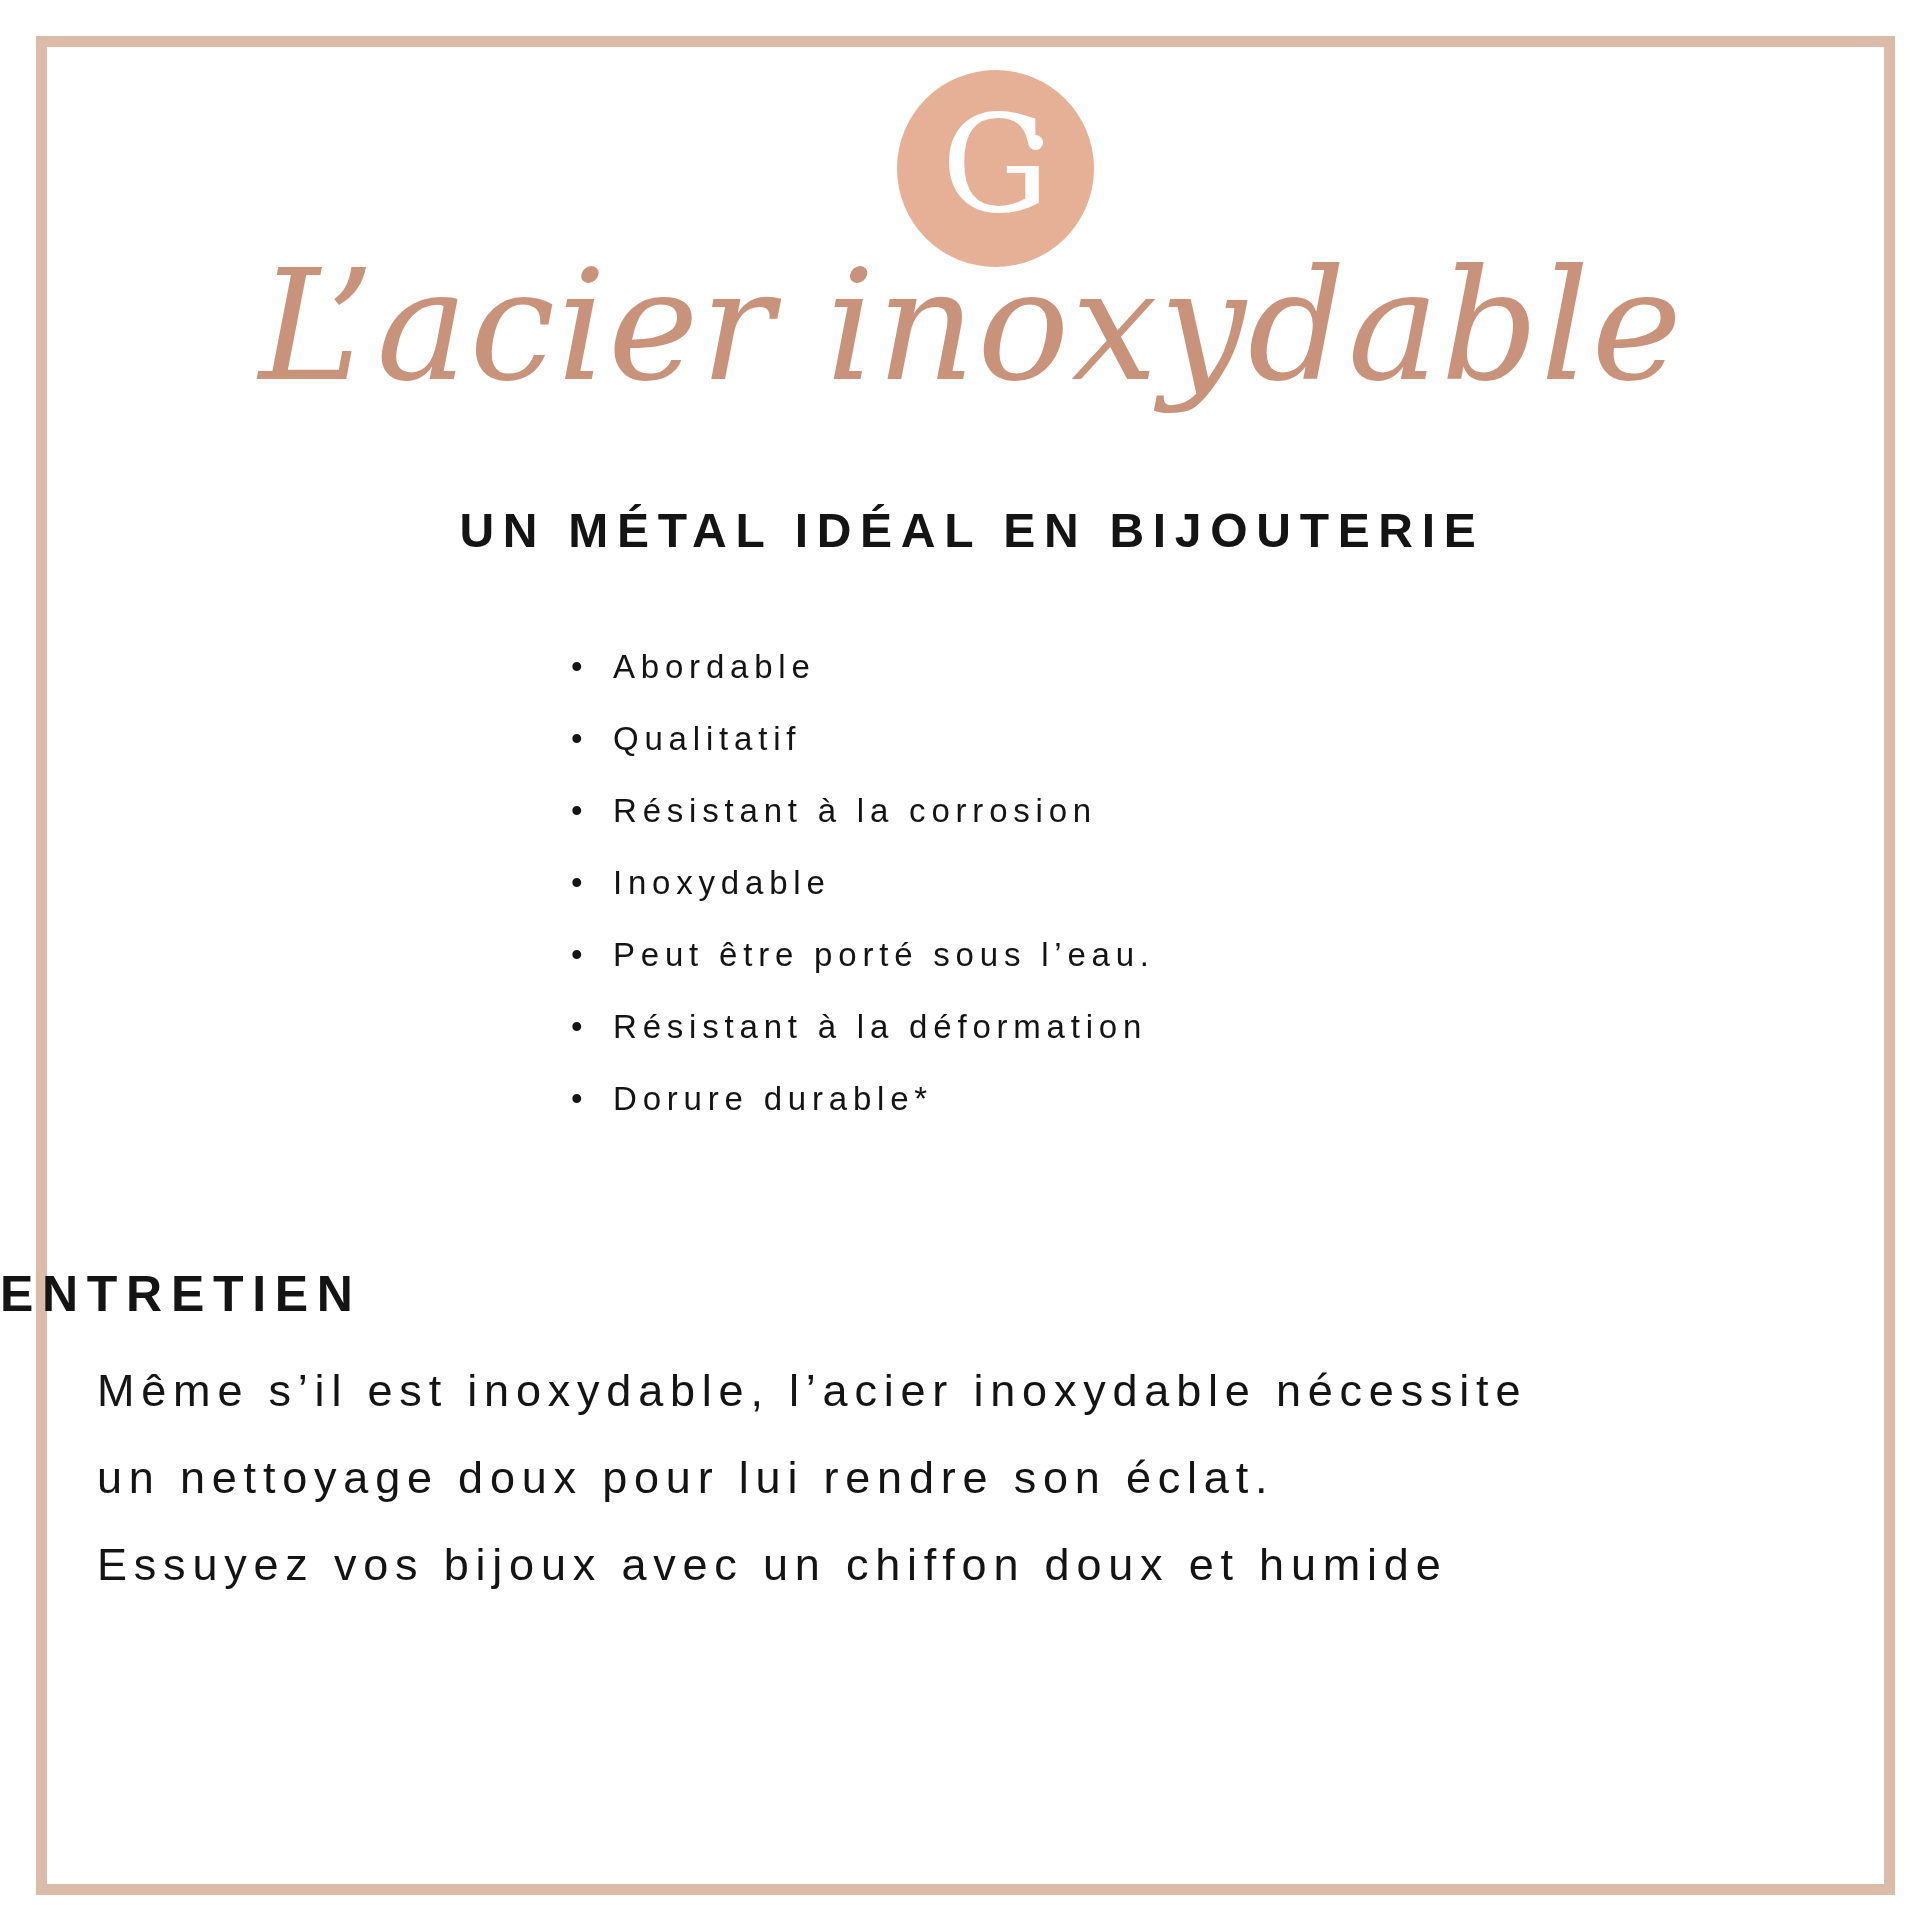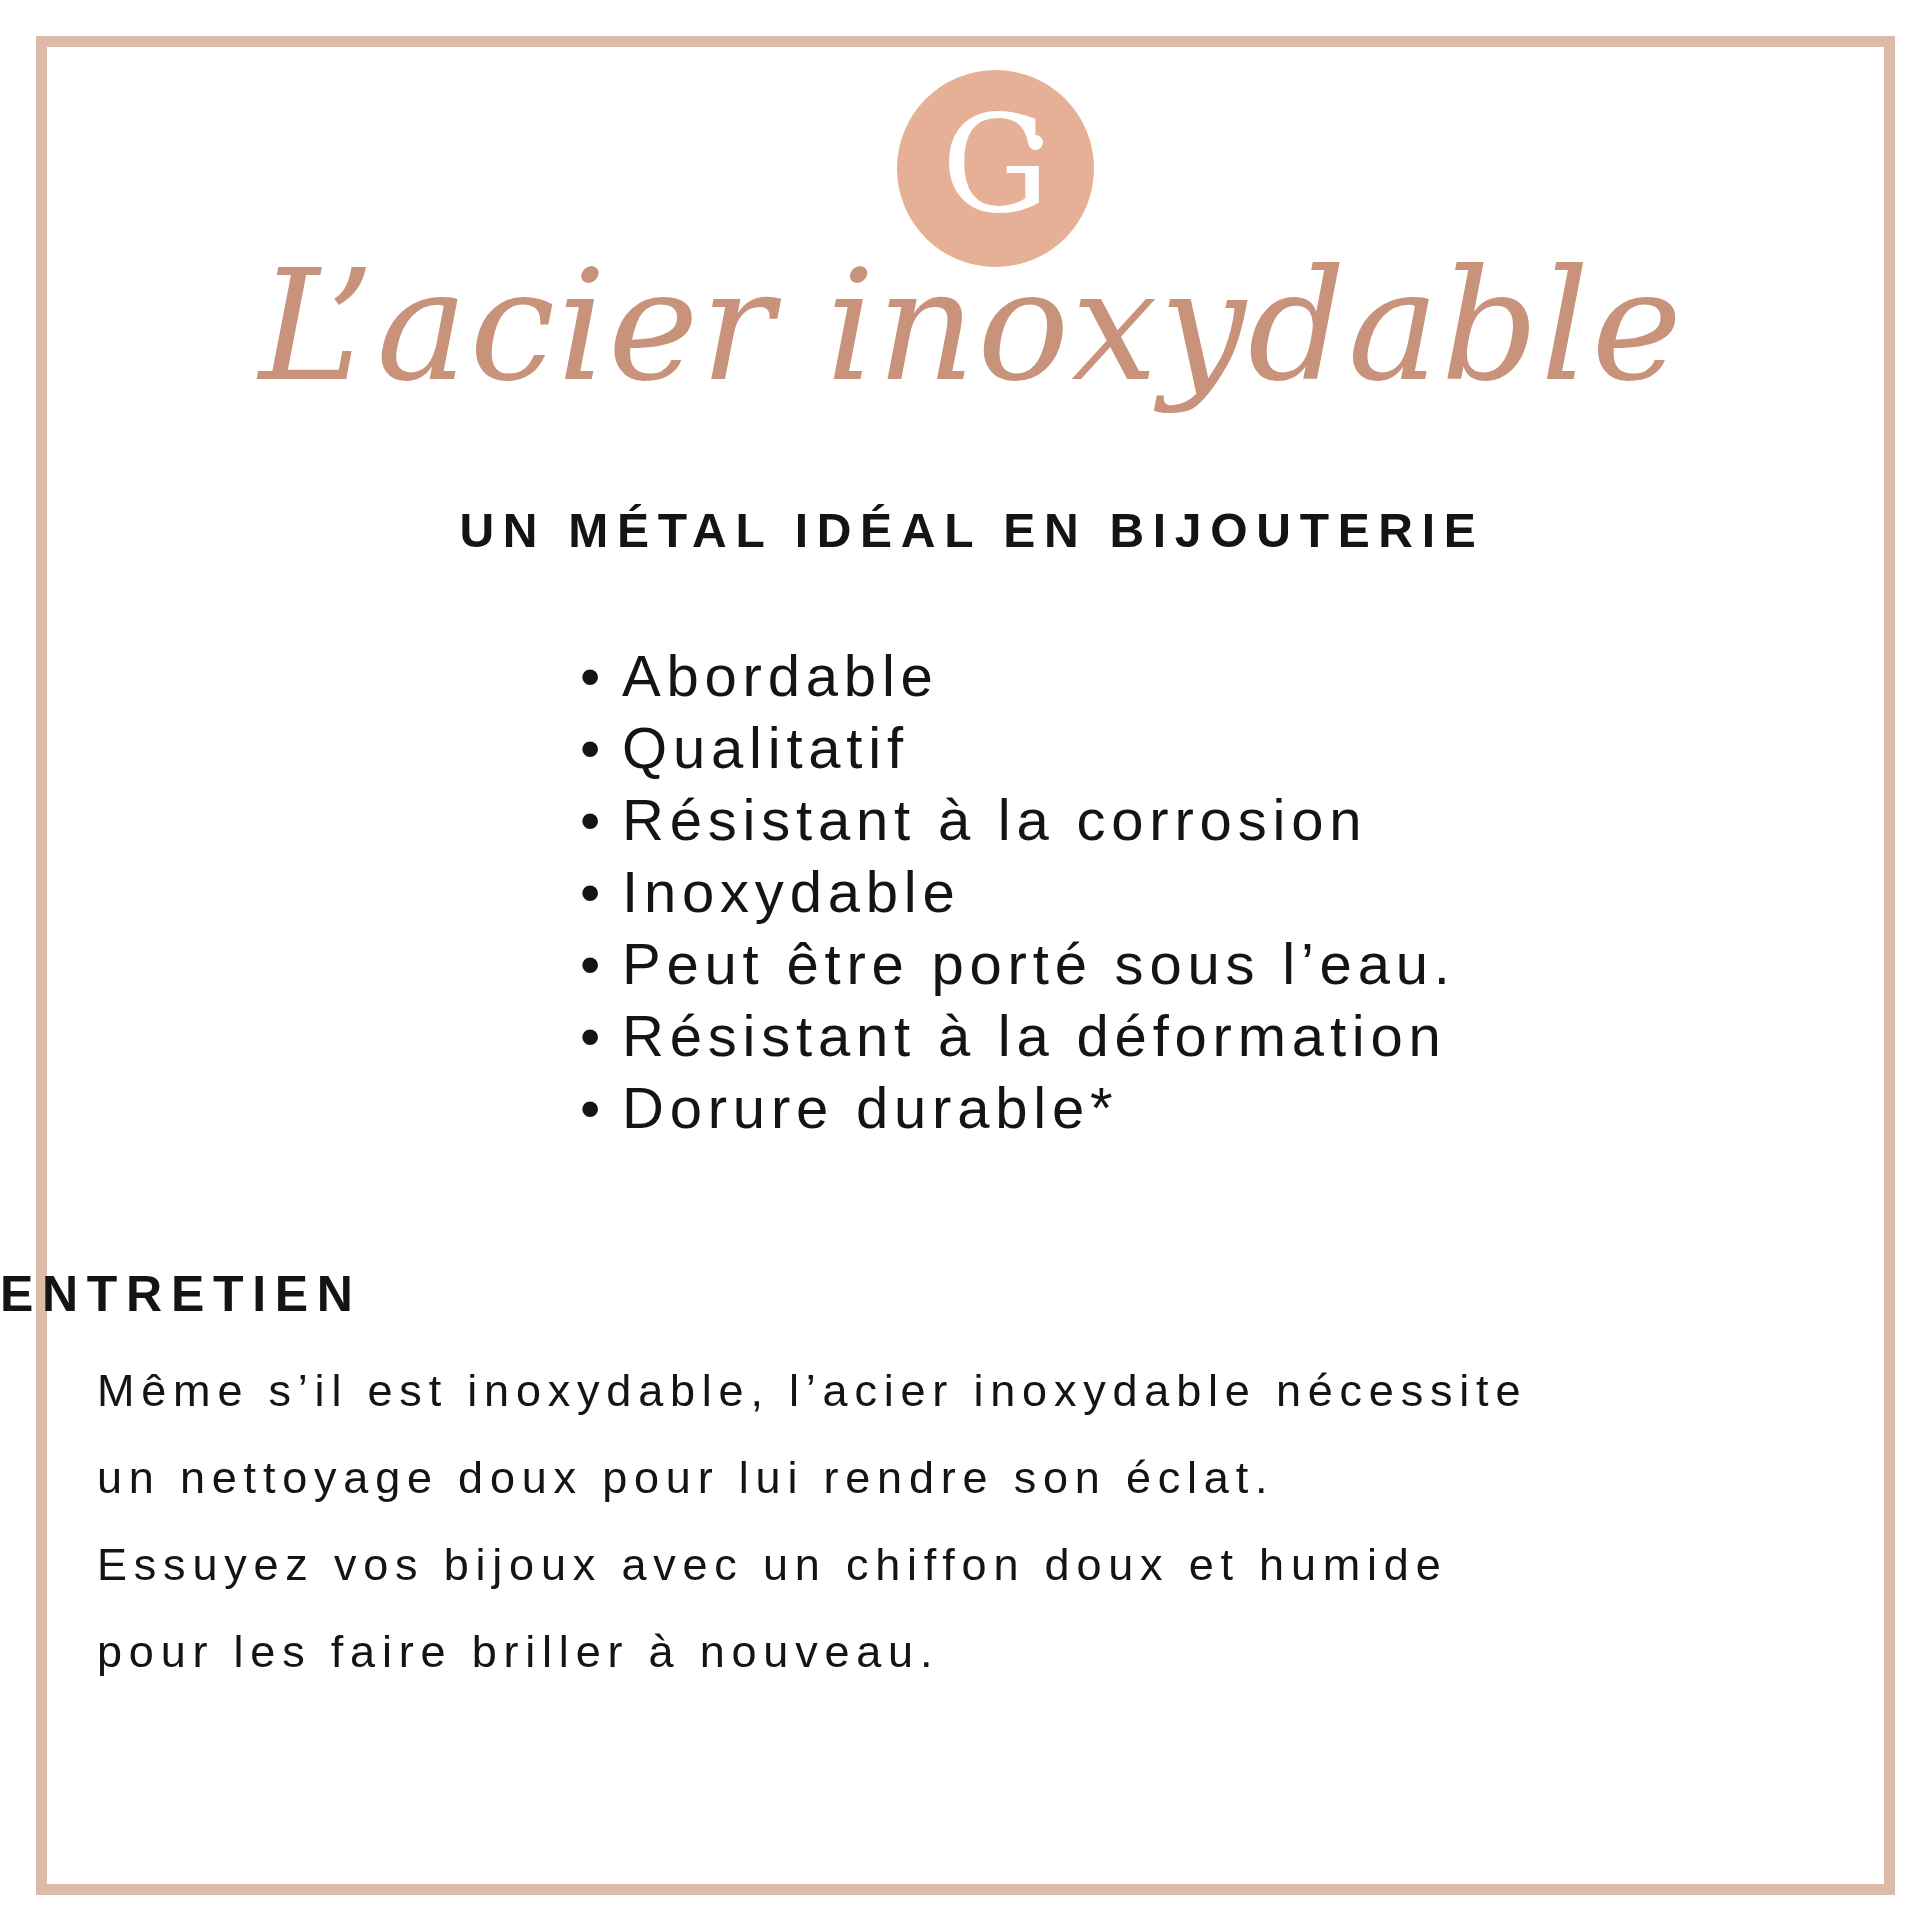--- a/index.html
+++ b/index.html
@@ -63,23 +63,23 @@
     font-size: 48px;
     line-height: 68px;
     font-weight: 700;
     letter-spacing: 8.7px;
     margin-left: 13px;
   }
   
   .benefits {
     position: absolute;
     top: 623px; left: 563px;
-    margin: 17px; padding: 0;
+    margin: 8px; padding: 0;
     list-style: none;
-    font-size: 58px;
+    font-size: 33px;
     line-height: 72px;
     letter-spacing: 5.8px;
     text-align: left;
   }
   .benefits li { margin: 0; padding: 0; }
   .benefits li::before {
     content: "\2022";
     display: inline-block;
     width: 42px;
     letter-spacing: 0;
@@ -134,18 +134,17 @@
       <li>Résistant à la déformation</li>
       <li>Dorure durable*</li>
     </ul>
 
   <div class="care-heading">ENTRETIEN</div>
 
   <div class="care-text">
       <div>Même s’il est inoxydable, l’acier inoxydable nécessite</div>
       <div>un nettoyage doux pour lui rendre son éclat.</div>
       <div>Essuyez vos bijoux avec un chiffon doux et humide</div>
-      <div>pour les faire briller à nouveau.</div>
     </div>
 
 
 </div>
 
 
 </body></html>

